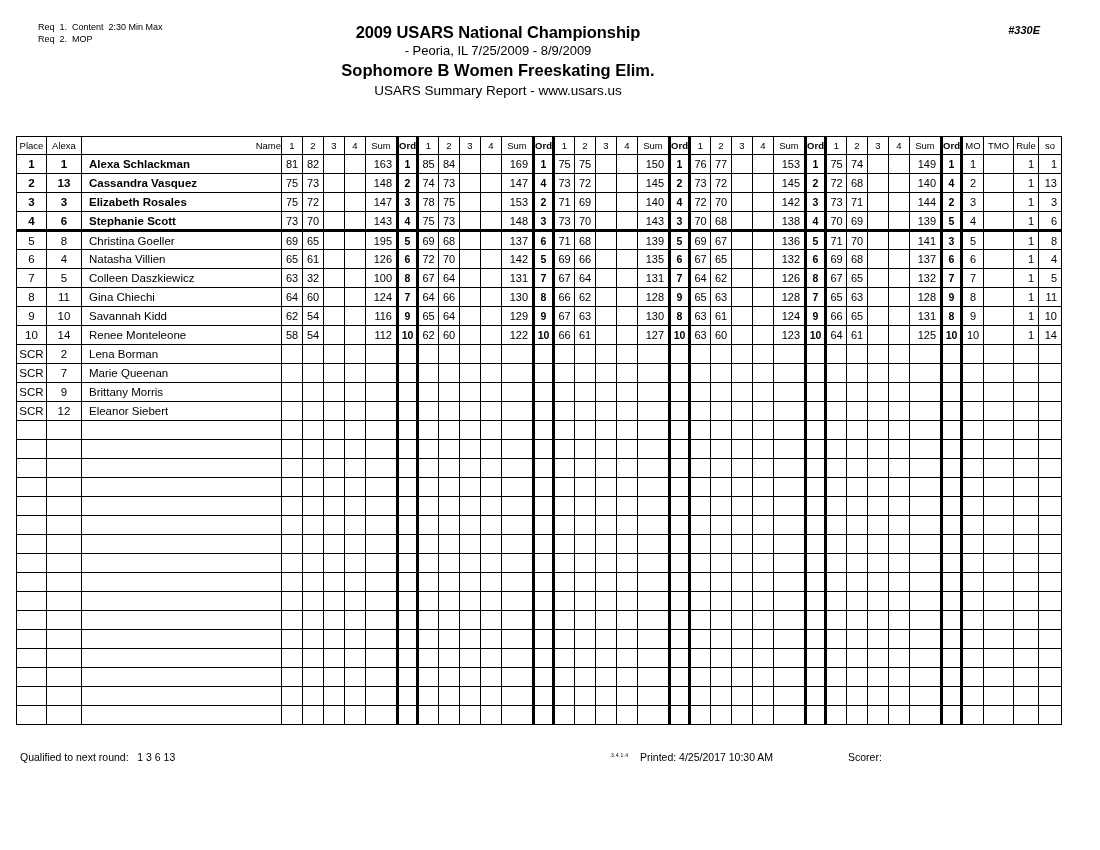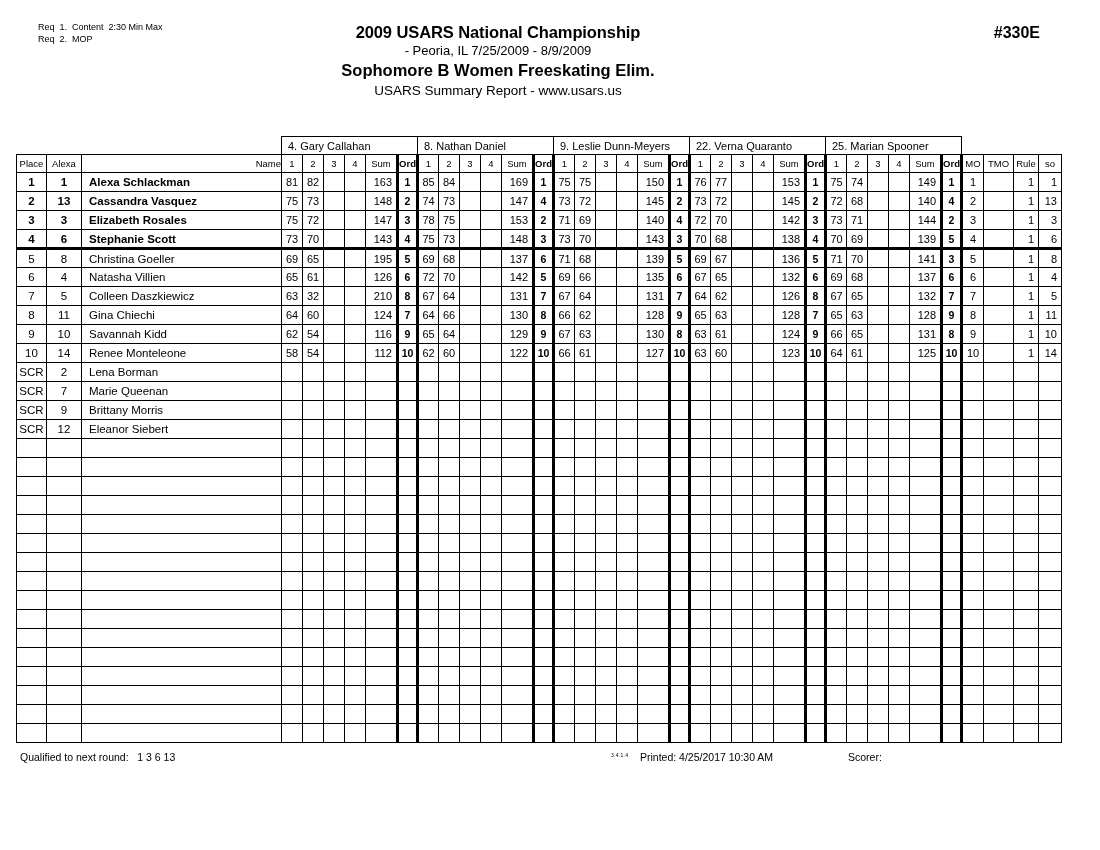--- a/index.html
+++ b/index.html
@@ -51,22 +51,23 @@
   }
   .title-report {
     font-size: 13.5px;
     font-weight: normal;
     line-height: 20px;
   }
   .event-code {
     position: absolute;
     right: 60px;
     top: 24px;
-    font-size: 16px;
+    font-size: 11px;
     font-weight: bold;
+    font-style: italic;
   }
 
   
   .sheet {
     position: absolute;
     left: 16px;
     top: 136px;
     border-collapse: collapse;
     table-layout: fixed;
     font-size: 10.5px;
@@ -212,29 +213,20 @@
       <col style="width: 21px;">
       <col style="width: 21px;">
       <col style="width: 32px;">
       <col style="width: 20px;">
       <col style="width: 22px;">
       <col style="width: 30px;">
       <col style="width: 25px;">
       <col style="width: 23px;">
     </colgroup>
   <thead>
-    <tr class="judge-title-row" id="judge-title-row">
-        <td class="no-box" colspan="3"></td>
-        <td class="judge-title" colspan="6">4.  Gary Callahan</td>
-        <td class="judge-title" colspan="6">8.  Nathan Daniel</td>
-        <td class="judge-title" colspan="6">9.  Leslie Dunn-Meyers</td>
-        <td class="judge-title" colspan="6">22.  Verna Quaranto</td>
-        <td class="judge-title" colspan="6">25.  Marian Spooner</td>
-        <td class="no-box" colspan="4"></td>
-      </tr>
     <tr class="col-head-row" id="column-header-row">
         <td class="colhead">Place</td>
         <td class="colhead">Alexa</td>
         <td class="colhead left">Name</td>
         <td class="colhead">1</td>
         <td class="colhead">2</td>
         <td class="colhead">3</td>
         <td class="colhead">4</td>
         <td class="colhead">Sum</td>
         <td class="colhead ord">Ord</td>
@@ -504,21 +496,21 @@
         <td class="cell-sum">4</td>
       </tr>
       <tr>
         <td class="place">7</td>
         <td class="cont">5</td>
         <td class="name">Colleen Daszkiewicz</td>
         <td class="cell-num">63</td>
         <td class="cell-num">32</td>
         <td class="cell-num"></td>
         <td class="cell-num"></td>
-        <td class="cell-sum">210</td>
+        <td class="cell-sum">100</td>
         <td class="ord">8</td>
         <td class="cell-num">67</td>
         <td class="cell-num">64</td>
         <td class="cell-num"></td>
         <td class="cell-num"></td>
         <td class="cell-sum">131</td>
         <td class="ord">7</td>
         <td class="cell-num">67</td>
         <td class="cell-num">64</td>
         <td class="cell-num"></td>

